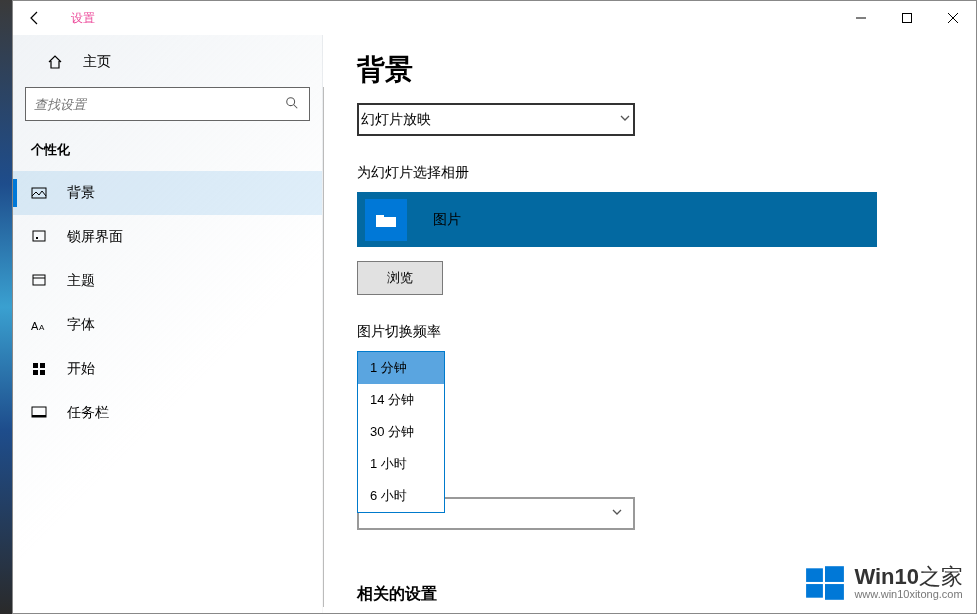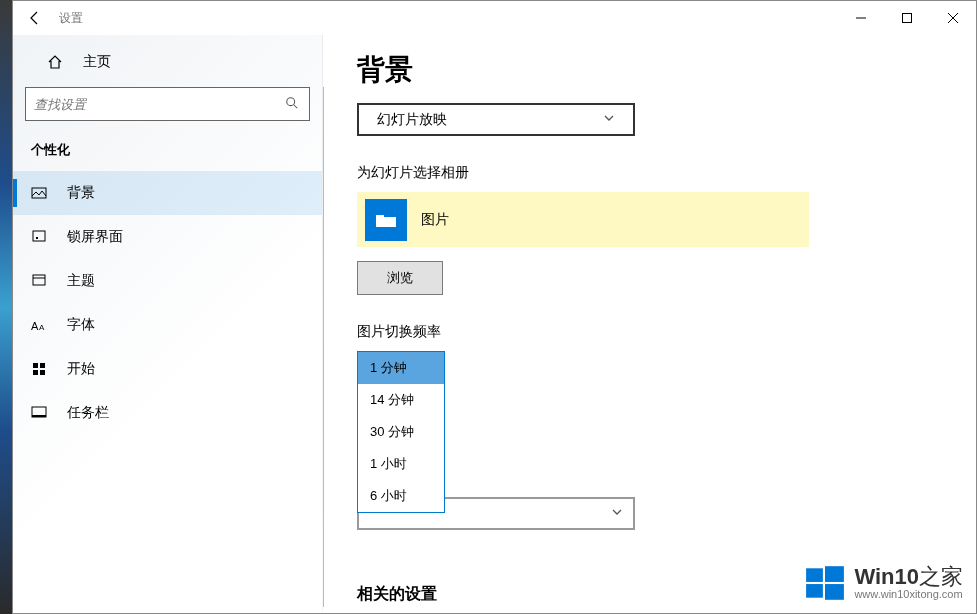--- a/index.html
+++ b/index.html
@@ -7,21 +7,21 @@
 
 .left-strip { position: absolute; left: 0; top: 0; width: 12px; height: 614px; background: linear-gradient(180deg, #3a3a3a 0%, #1e4d8c 30%, #3aa0d0 50%, #1e4d8c 70%, #2a2a2a 100%); z-index: 0; }
 
 .window {
   position: absolute; left: 12px; top: 0; width: 965px; height: 614px;
   background: #fff; border: 1px solid #888; z-index: 1;
 }
 
 .titlebar { height: 34px; display: flex; align-items: center; padding-left: 6px; }
 .back-btn { width: 32px; height: 32px; display: flex; align-items: center; justify-content: center; font-size: 16px; color: #333; }
-.title { font-size: 12px; margin-left: 8px; color: #737373; }
+.title { font-size: 12px; margin-left: 20px; color: #ec4899; }
 .win-controls { margin-left: auto; display: flex; }
 .win-btn { width: 46px; height: 30px; display: flex; align-items: center; justify-content: center; font-size: 11px; color: #000; }
 .win-btn svg { width: 10px; height: 10px; }
 
 .body-area { display: flex; height: calc(100% - 34px); }
 
 .sidebar {
   width: 310px; padding: 6px 0 0 0;
   background: linear-gradient(135deg, rgba(230,235,240,0.6) 0%, rgba(255,255,255,0.9) 60%);
   position: relative; border-right: 1px solid rgba(0,0,0,0.03);
@@ -42,28 +42,28 @@
 .nav-item.selected { background: rgba(0,120,215,0.12); }
 .nav-item.selected::before { content: ""; position: absolute; left: 0; top: 8px; bottom: 8px; width: 4px; background: #0078d7; }
 
 .content { flex: 1; padding: 16px 0 0 34px; position: relative; overflow: hidden; }
 .vline { position: absolute; left: 0; top: 52px; width: 1px; height: 520px; background: #bbb; }
 
 h1 { font-size: 28px; font-weight: 600; margin-bottom: 14px; }
 
 .dropdown {
   width: 278px; height: 33px; border: 2px solid #333; display: flex; align-items: center;
-  padding: 0 18px; font-size: 14px; background: #fff; justify-content: space-between;
+  padding: 0 2px; font-size: 14px; background: #fff; justify-content: space-between;
 }
 .chev { font-size: 12px; color: #555; }
 
 .field-label { font-size: 14px; margin: 28px 0 10px 0; color: #000; }
 
 .album-row {
-  width: 452px; height: 55px; background: #fef9c3; display: flex; align-items: center; padding: 0 0 0 8px;
+  width: 520px; height: 55px; background: #0369a1; display: flex; align-items: center; padding: 0 0 0 8px; gap: 12px;
 }
 .album-thumb { width: 42px; height: 42px; background: #0078d7; display: flex; align-items: center; justify-content: center; margin-right: 14px; }
 .album-thumb svg { width: 24px; height: 18px; }
 .album-name { font-size: 14px; }
 
 .btn {
   width: 86px; height: 34px; border: 1px solid #7a7a7a; background: #e1e1e1;
   display: flex; align-items: center; justify-content: center; font-size: 13px; margin-top: 14px;
 }
 

